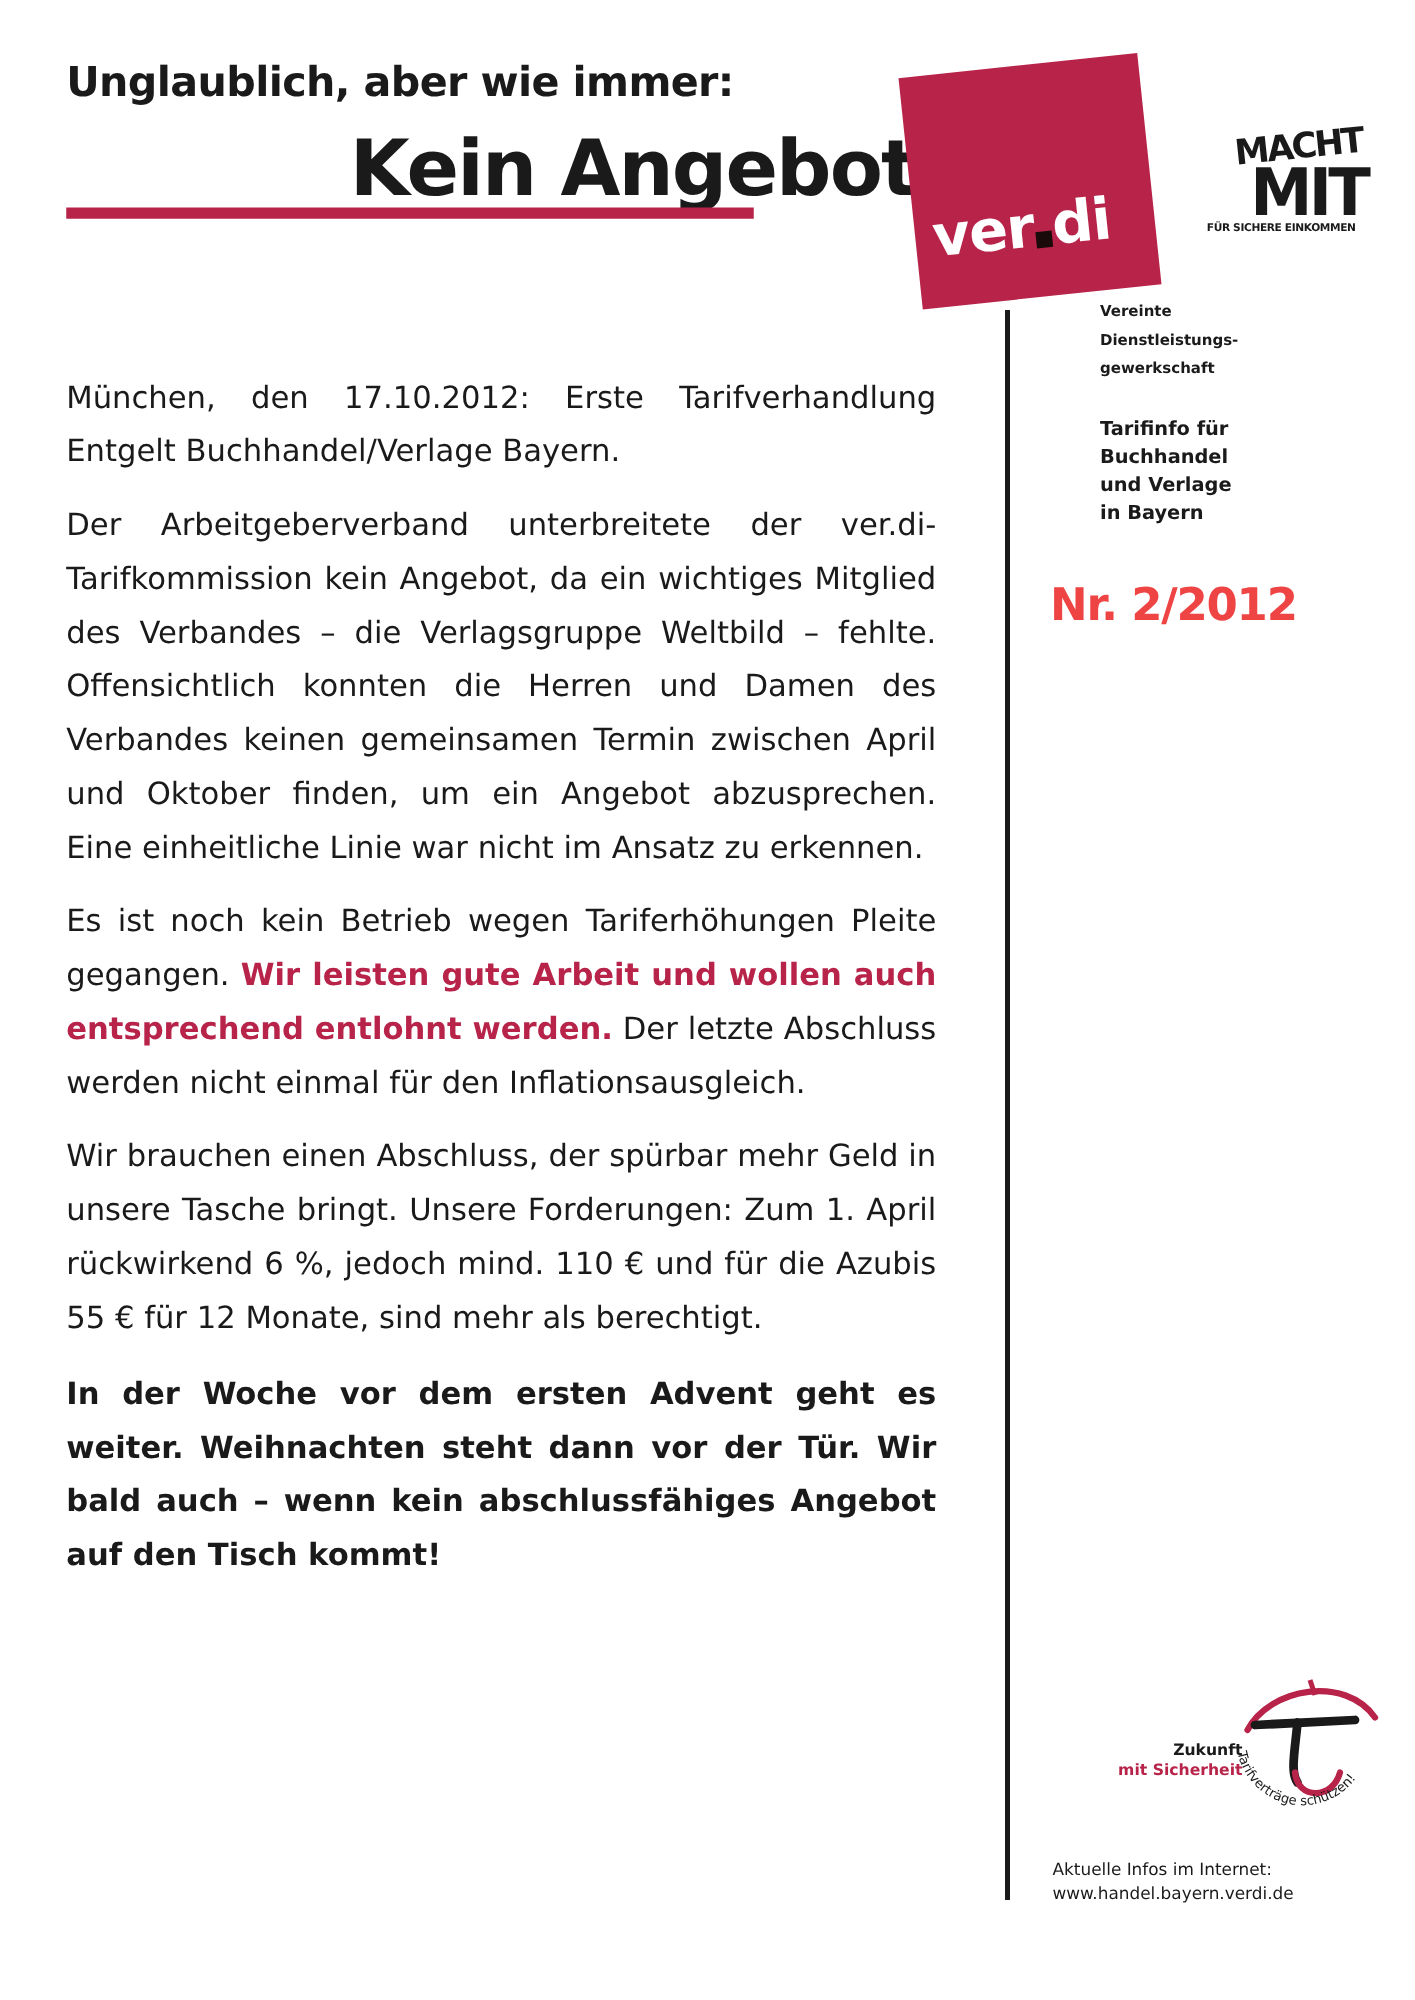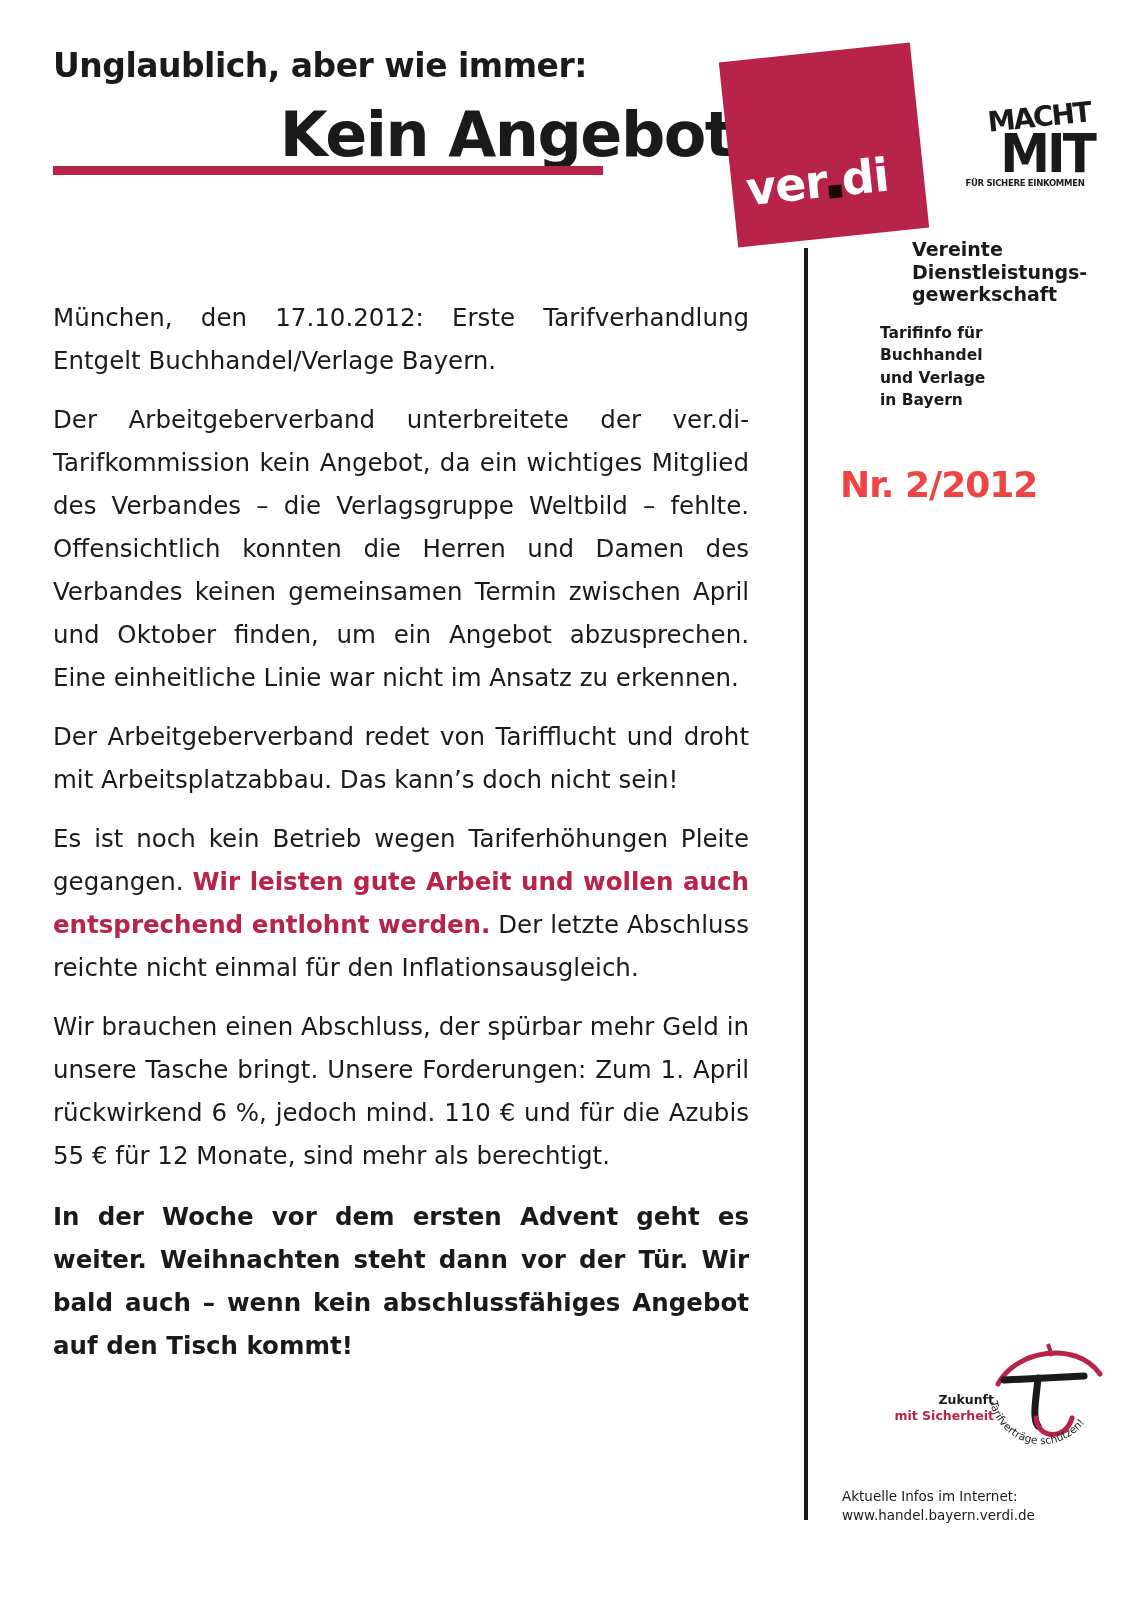--- a/index.html
+++ b/index.html
@@ -17,23 +17,23 @@
     .verdi-logo .verdi-dot { display: inline-block; width: 13px; height: 13px; background: #1a0a0a; margin: 0 1px 0 1px; vertical-align: -2px; }
 
     .macht-mit { position: absolute; left: 945px; top: 106px; width: 160px; text-align: center; }
     .macht-mit .mm-macht { display: block; font-family: "DejaVu Sans", sans-serif; font-weight: bold; font-size: 28px; line-height: 26px; letter-spacing: -2px; transform: rotate(-6deg) translateX(14px); color: #1a1a1a; }
     .macht-mit .mm-mit { display: block; font-family: "DejaVu Sans", sans-serif; font-weight: bold; font-size: 50px; line-height: 44px; letter-spacing: -3px; color: #1a1a1a; transform: translateX(22px) scaleY(1.05); }
     .macht-mit .mm-sub { display: block; font-family: "DejaVu Sans", sans-serif; font-weight: bold; font-size: 8.5px; letter-spacing: -0.3px; margin-top: 2px; color: #1a1a1a; white-space: nowrap; }
 
     .divider { position: absolute; left: 804px; top: 248px; width: 4px; height: 1272px; background: #1a1a1a; }
 
     .sidebar { position: absolute; left: 880px; top: 238px; width: 240px; }
-    .sidebar .org { font-family: "DejaVu Sans", sans-serif; font-weight: bold; font-size: 19px; line-height: 22.5px; color: #1a1a1a; margin-left: 32px; }
+    .sidebar .org { font-family: "DejaVu Sans", sans-serif; font-weight: bold; font-size: 12px; line-height: 22.5px; color: #1a1a1a; }
     .sidebar .org span { display: block; }
-    .sidebar .info { margin-top: 16px; font-family: "DejaVu Sans", sans-serif; font-weight: bold; font-size: 15.5px; line-height: 22.5px; color: #1a1a1a; }
+    .sidebar .info { margin-top: 26px; font-family: "DejaVu Sans", sans-serif; font-weight: bold; font-size: 15.5px; line-height: 22.5px; color: #1a1a1a; }
     .sidebar .info span { display: block; }
     .issue-no { position: absolute; left: 840px; top: 464px; font-family: "DejaVu Sans", sans-serif; font-weight: bold; font-size: 36px; letter-spacing: -1px; color: #ef4444; white-space: nowrap; }
 
     .body-text { position: absolute; left: 53px; top: 296px; width: 696px; font-family: "DejaVu Sans", sans-serif; font-size: 24.5px; line-height: 43px; color: #1a1a1a; text-align: justify; }
     .body-text p { margin: 0 0 16px 0; }
     .body-text .emph { color: #B8234A; font-weight: bold; }
     .body-text p.closing { font-weight: bold; margin-top: 18px; }
 
     .zukunft-logo { position: absolute; left: 882px; top: 1340px; width: 230px; height: 130px; }
     .zukunft-logo .z-line1 { position: absolute; right: 118px; top: 52px; font-family: "DejaVu Sans", sans-serif; font-weight: bold; font-size: 12.5px; color: #1a1a1a; white-space: nowrap; }
@@ -79,22 +79,21 @@
     <span>und Verlage</span>
     <span>in Bayern</span>
   </div>
 </div>
 
 <div class="issue-no">Nr. 2/2012</div>
 
 <div class="body-text">
   <p>München, den 17.10.2012: Erste Tarifverhandlung Entgelt Buchhandel/Verlage Bayern.</p>
   <p>Der Arbeitgeberverband unterbreitete der ver.di-Tarifkommission kein Angebot, da ein wichtiges Mitglied des Verbandes – die Verlagsgruppe Weltbild – fehlte. Offensichtlich konnten die Herren und Damen des Verbandes keinen gemeinsamen Termin zwischen April und Oktober finden, um ein Angebot abzusprechen. Eine einheitliche Linie war nicht im Ansatz zu erkennen.</p>
-  <p>Der Arbeitgeberverband redet von Tarifflucht und droht mit Arbeitsplatzabbau. Das kann’s doch nicht sein!</p>
-  <p><span>Es ist noch kein Betrieb wegen Tariferhöhungen Pleite gegangen. </span><span class="emph">Wir leisten gute Arbeit und wollen auch entsprechend entlohnt werden.</span><span> Der letzte Abschluss reichte nicht einmal für den Inflationsausgleich.</span></p>
+  <p><span>Es ist noch kein Betrieb wegen Tariferhöhungen Pleite gegangen. </span><span class="emph">Wir leisten gute Arbeit und wollen auch entsprechend entlohnt werden.</span><span> Der letzte Abschluss werden nicht einmal für den Inflationsausgleich.</span></p>
   <p>Wir brauchen einen Abschluss, der spürbar mehr Geld in unsere Tasche bringt. Unsere Forderungen: Zum 1. April rückwirkend 6 %, jedoch mind. 110 € und für die Azubis 55 € für 12 Monate, sind mehr als berechtigt.</p>
   <p class="closing">In der Woche vor dem ersten Advent geht es weiter. Weihnachten steht dann vor der Tür. Wir bald auch – wenn kein abschlussfähiges Angebot auf den Tisch kommt!</p>
 </div>
 
 <div class="zukunft-logo">
   <span class="z-line1">Zukunft</span>
   <span class="z-line2">mit Sicherheit</span>
   <svg width="130" height="130" viewBox="0 0 130 130">
     <defs>
       <path id="arcpath" d="M 14 62 A 52 52 0 0 0 118 40"></path>

